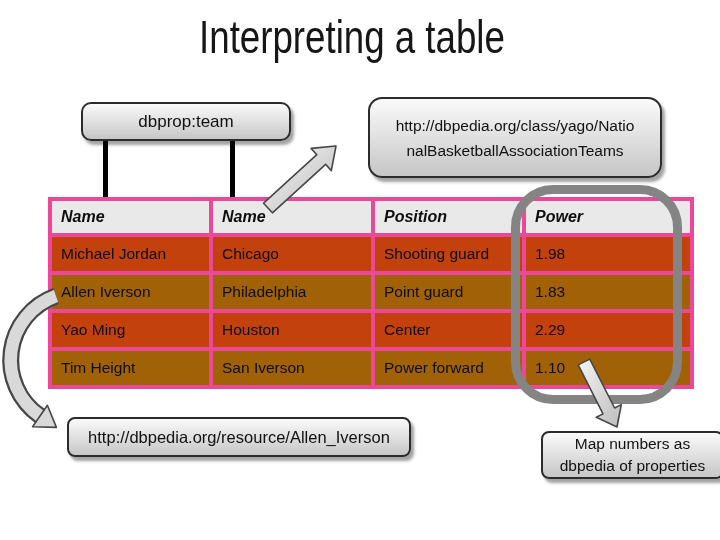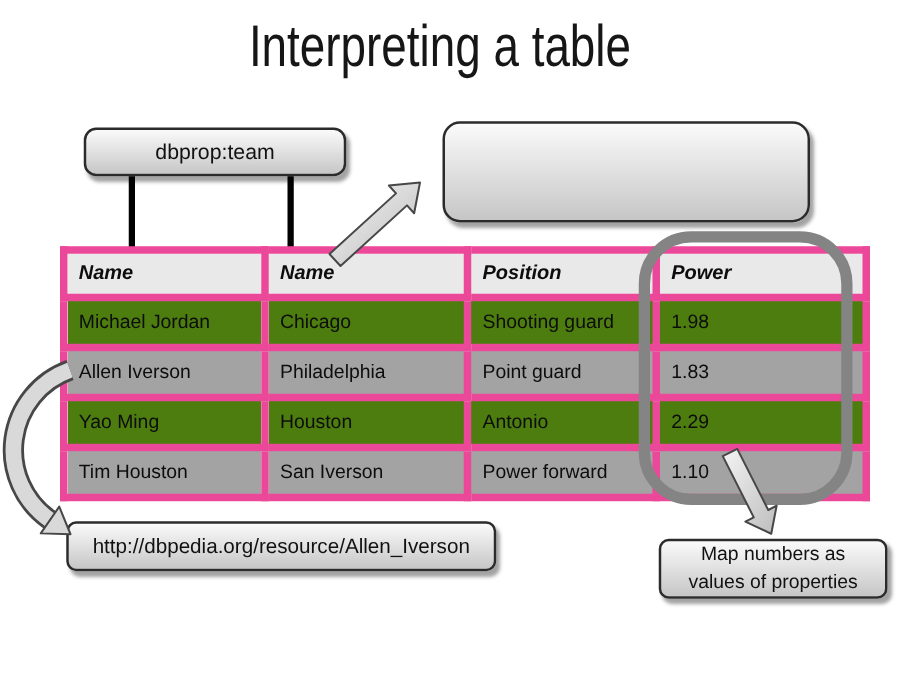--- a/index.html
+++ b/index.html
@@ -14,44 +14,45 @@
   }
   .title .squeeze{display:inline-block;transform:scaleX(0.78);transform-origin:center;}
   
   .node{
     position:absolute;box-sizing:border-box;
     background:linear-gradient(180deg,#fafafa 0%,#e3e3e3 45%,#c6c6c6 100%);
     border:2px solid #2b2b2b;border-radius:10px;
     box-shadow:3px 4px 3px rgba(50,50,50,0.45);
     display:flex;flex-direction:column;align-items:center;justify-content:center;
     text-align:center;
+    margin-left:14px;
   }
   #node-dbprop{left:67px;top:102px;width:210px;height:39px;font-size:17px;}
   #node-classuri{left:354px;top:97px;width:294px;height:81px;font-size:15.5px;line-height:25px;border-radius:14px;}
   #node-resource{left:53px;top:417px;width:344px;height:40px;font-size:16.5px;border-radius:8px;}
   #node-mapnote{left:527px;top:431px;width:183px;height:48px;font-size:15.5px;line-height:22px;border-radius:8px;align-items:center;}
   
   .connector{position:absolute;top:141px;width:5px;height:57px;background:#000;}
   #connector-1{left:103px;}
   #connector-2{left:230px;}
   
   table.players{
     position:absolute;left:48px;top:197px;border-collapse:collapse;table-layout:fixed;
     font-size:15.5px;color:#0d0d0d;
   }
   table.players th, table.players td{
-    border:6px solid #ec4899;padding:0 4px 0 9px;overflow:hidden;white-space:nowrap;
+    border:4px solid #ec4899;padding:0 4px 0 9px;overflow:hidden;white-space:nowrap;
   }
   table.players th{
     height:32px;background:#e9e9e9;font-style:italic;font-weight:bold;
     font-size:16px;text-align:left;
   }
   table.players td{height:34px;}
-  tr.shaded td{background:#4d7c0f;}
-  tr.plain td{background:#a3a3a3;}
+  tr.shaded td{background:#c2410c;}
+  tr.plain td{background:#a16207;}
   
   .highlight-ring{
     position:absolute;left:511px;top:185px;width:171px;height:219px;
     box-sizing:border-box;border:9px solid #848484;border-radius:42px;
     background:transparent;
   }
   
   svg.overlay{position:absolute;left:0;top:0;pointer-events:none;}
 </style>
 </head>
@@ -64,20 +65,22 @@
   </div>
 
   <div class="node" id="node-dbprop">
     <span>dbprop:team</span>
   </div>
 
   <div class="connector" id="connector-1"></div>
   <div class="connector" id="connector-2"></div>
 
   <div class="node" id="node-classuri">
+    <span>http://dbpedia.org/class/yago/Natio</span>
+    <span>nalBasketballAssociationTeams</span>
   </div>
 
   <table class="players">
     <colgroup>
         <col style="width:161px">
         <col style="width:162px">
         <col style="width:151px">
         <col style="width:168px">
       </colgroup>
     <tbody>
@@ -95,41 +98,41 @@
     </tr>
     <tr class="plain">
       <td>Allen Iverson</td>
       <td>Philadelphia</td>
       <td>Point guard</td>
       <td>1.83</td>
     </tr>
     <tr class="shaded">
       <td>Yao Ming</td>
       <td>Houston</td>
-      <td>Antonio</td>
+      <td>Center</td>
       <td>2.29</td>
     </tr>
     <tr class="plain">
-      <td>Tim Houston</td>
+      <td>Tim Height</td>
       <td>San Iverson</td>
       <td>Power forward</td>
       <td>1.10</td>
     </tr>
   </tbody>
     </table>
 
   <div class="highlight-ring"></div>
 
   <div class="node" id="node-resource">
     <span>http://dbpedia.org/resource/Allen_Iverson</span>
   </div>
 
   <div class="node" id="node-mapnote">
     <span>Map numbers as</span>
-    <span>values of properties</span>
+    <span>dbpedia of properties</span>
   </div>
 
   <svg class="overlay" width="720" height="540" viewBox="0 0 720 540">
     <defs>
       <linearGradient id="gradArrow" x1="0" y1="0" x2="1" y2="1">
         <stop offset="0" stop-color="#f4f4f4"></stop>
         <stop offset="1" stop-color="#bdbdbd"></stop>
       </linearGradient>
     </defs>
 

